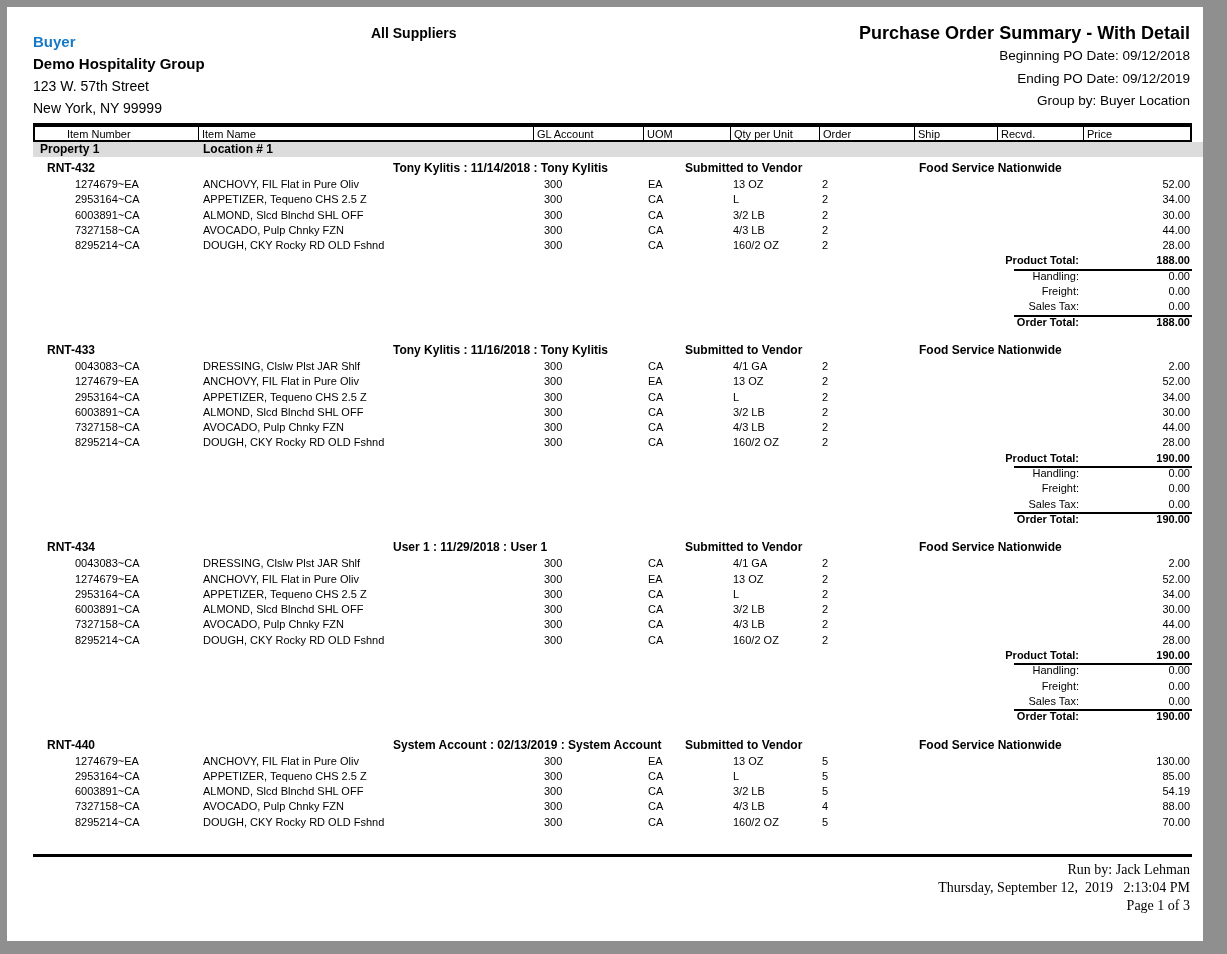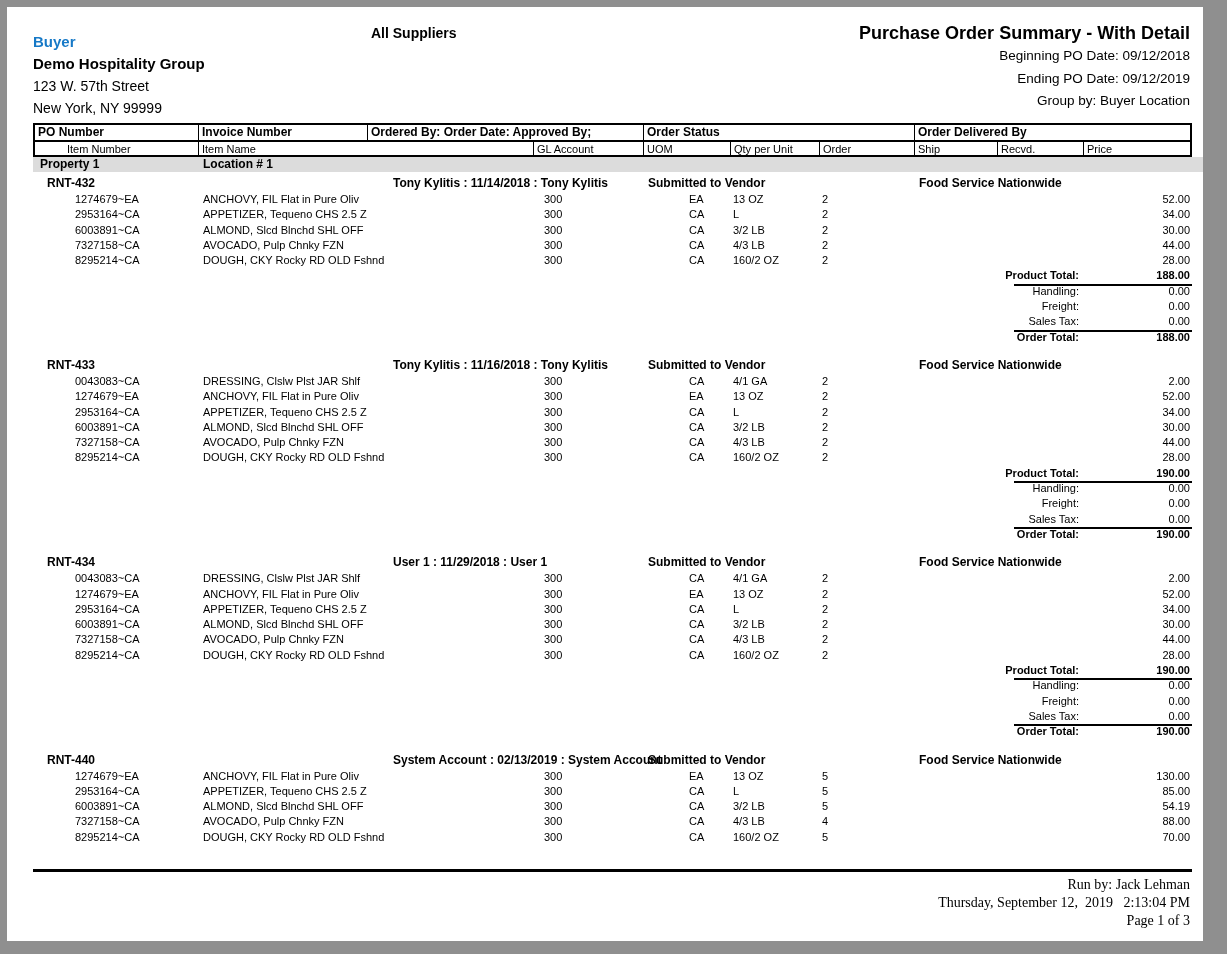--- a/index.html
+++ b/index.html
@@ -34,28 +34,28 @@
 
   
   .po-block { margin-top:12px; }
   #po-blocks .po-block:first-child { margin-top:3px; }
   .row5 { display:grid; grid-template-columns:166px 169px 276px 271px 277px; margin-left:26px; width:1159px; }
   .row9 { display:grid; grid-template-columns:166px 335px 110px 87px 89px 95px 83px 86px 108px; margin-left:26px; width:1159px; }
   .po-head { height:17px; line-height:16px; font-weight:bold; font-size:12px; }
   .po-head .c { white-space:nowrap; }
   .po-num { padding-left:14px; }
   .ob { padding-left:3px;margin-left:22px; }
-  .st { padding-left:4px; }
+  .st { padding-left:4px;margin-left:37px; }
   .dl { padding-left:4px; }
   .item-row { height:15.3px; line-height:15.2px; font-size:11px; }
   .item-row .c { white-space:nowrap; overflow:visible; }
   .i-num { padding-left:42px; }
   .i-name { padding-left:4px; }
   .i-gl { padding-left:10px; }
-  .i-uom { padding-left:4px;margin-left:41px; }
+  .i-uom { padding-left:4px; }
   .i-qty { padding-left:2px; }
   .i-ord { padding-left:2px; }
   .i-price { text-align:right; padding-right:2px; }
 
   
   .totals { position:relative; margin-left:26px; width:1159px; height:76.5px; }
   .totals-row { height:15.3px; line-height:15.3px; font-size:11px; display:flex; justify-content:flex-end; }
   .t-label { text-align:right; }
   .t-value { width:113px; text-align:right; padding-right:2px; }
   .totals-row.bold { font-weight:bold; }
@@ -83,27 +83,20 @@
     <div class="hdr-center">All Suppliers</div>
     <div class="hdr-right">
       <div class="title">Purchase Order Summary - With Detail</div>
       <div class="meta">Beginning PO Date: 09/12/2018</div>
       <div class="meta">Ending PO Date: 09/12/2019</div>
       <div class="meta">Group by: Buyer Location</div>
     </div>
   </div>
 
   <div class="thead">
-    <div class="thr1">
-      <div>PO Number</div>
-      <div>Invoice Number</div>
-      <div>Ordered By: Order Date: Approved By;</div>
-      <div>Order Status</div>
-      <div>Order Delivered By</div>
-    </div>
     <div class="thr2">
       <div>Item Number</div>
       <div>Item Name</div>
       <div>GL Account</div>
       <div>UOM</div>
       <div>Qty per Unit</div>
       <div>Order</div>
       <div>Ship</div>
       <div>Recvd.</div>
       <div>Price</div>

